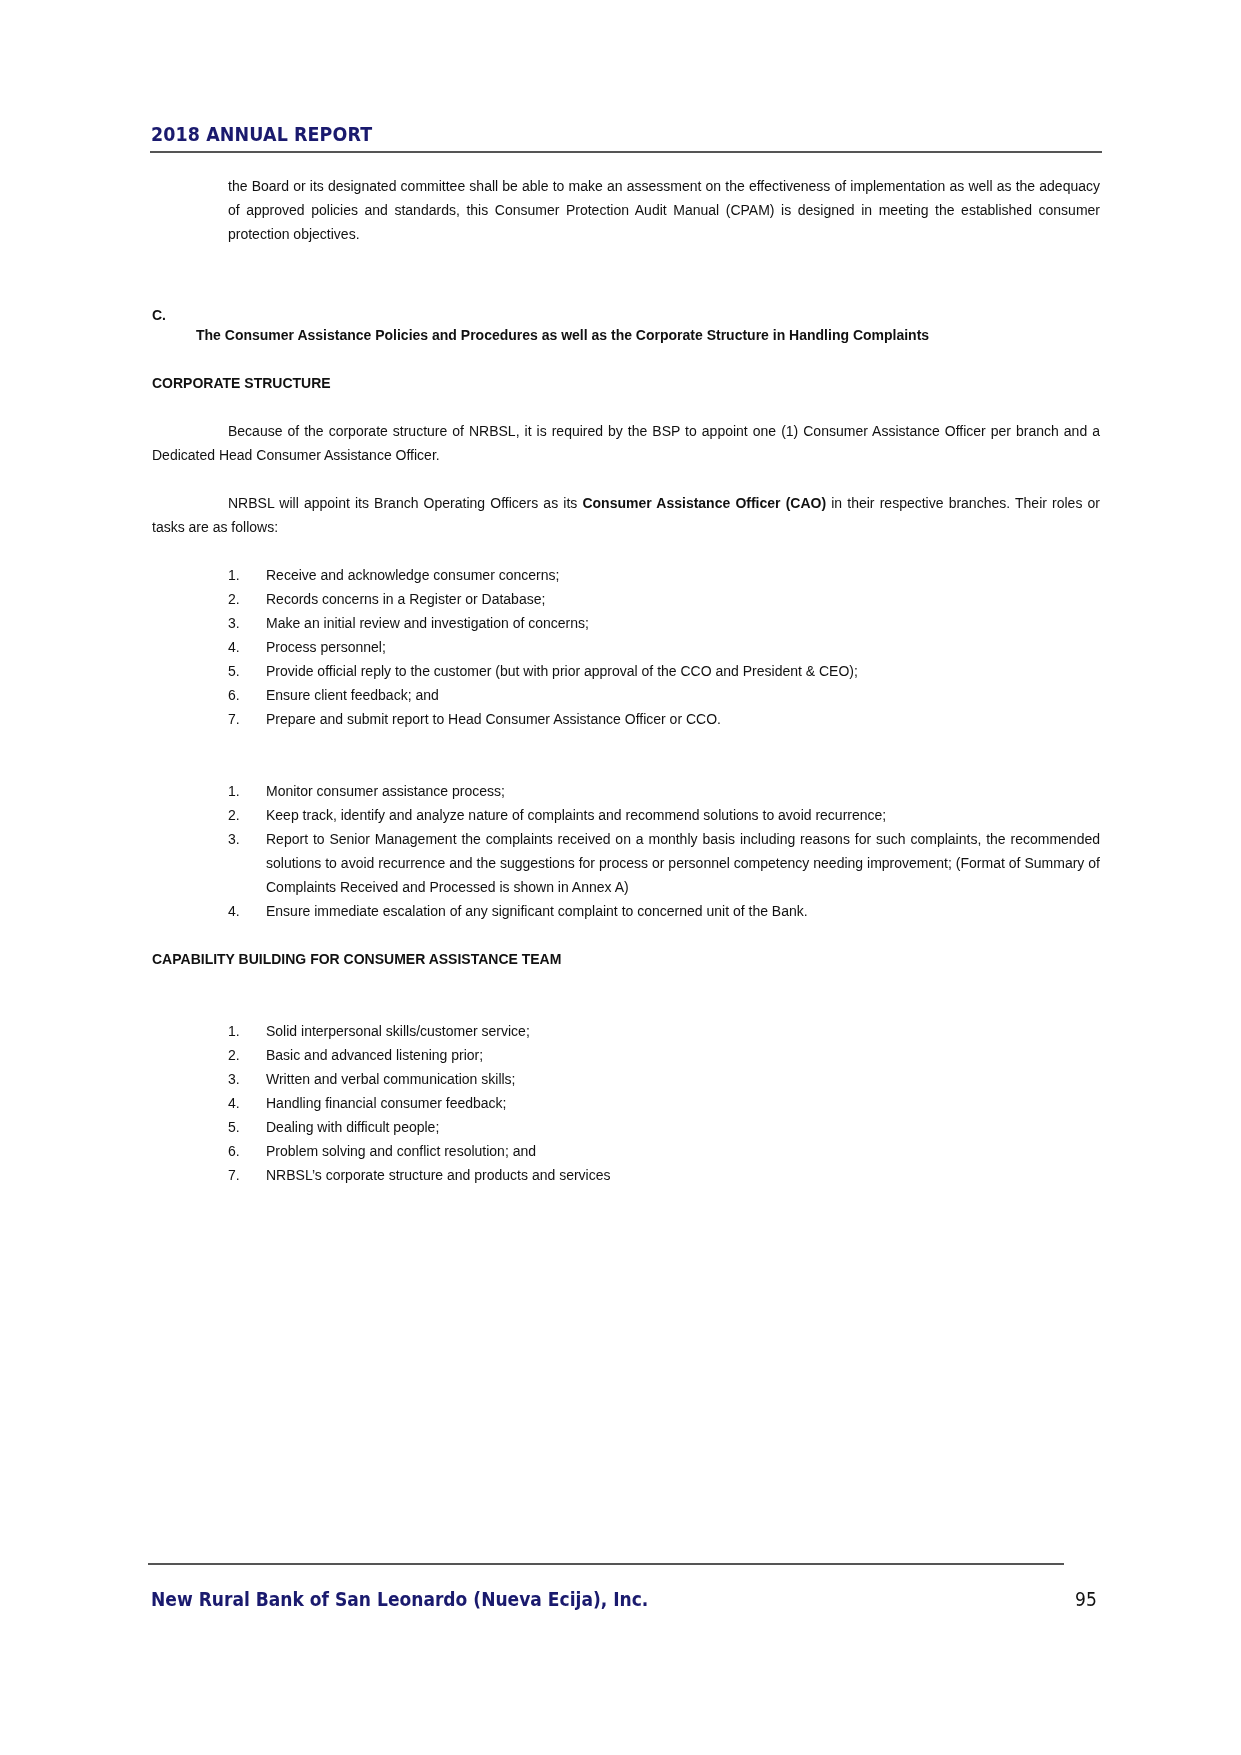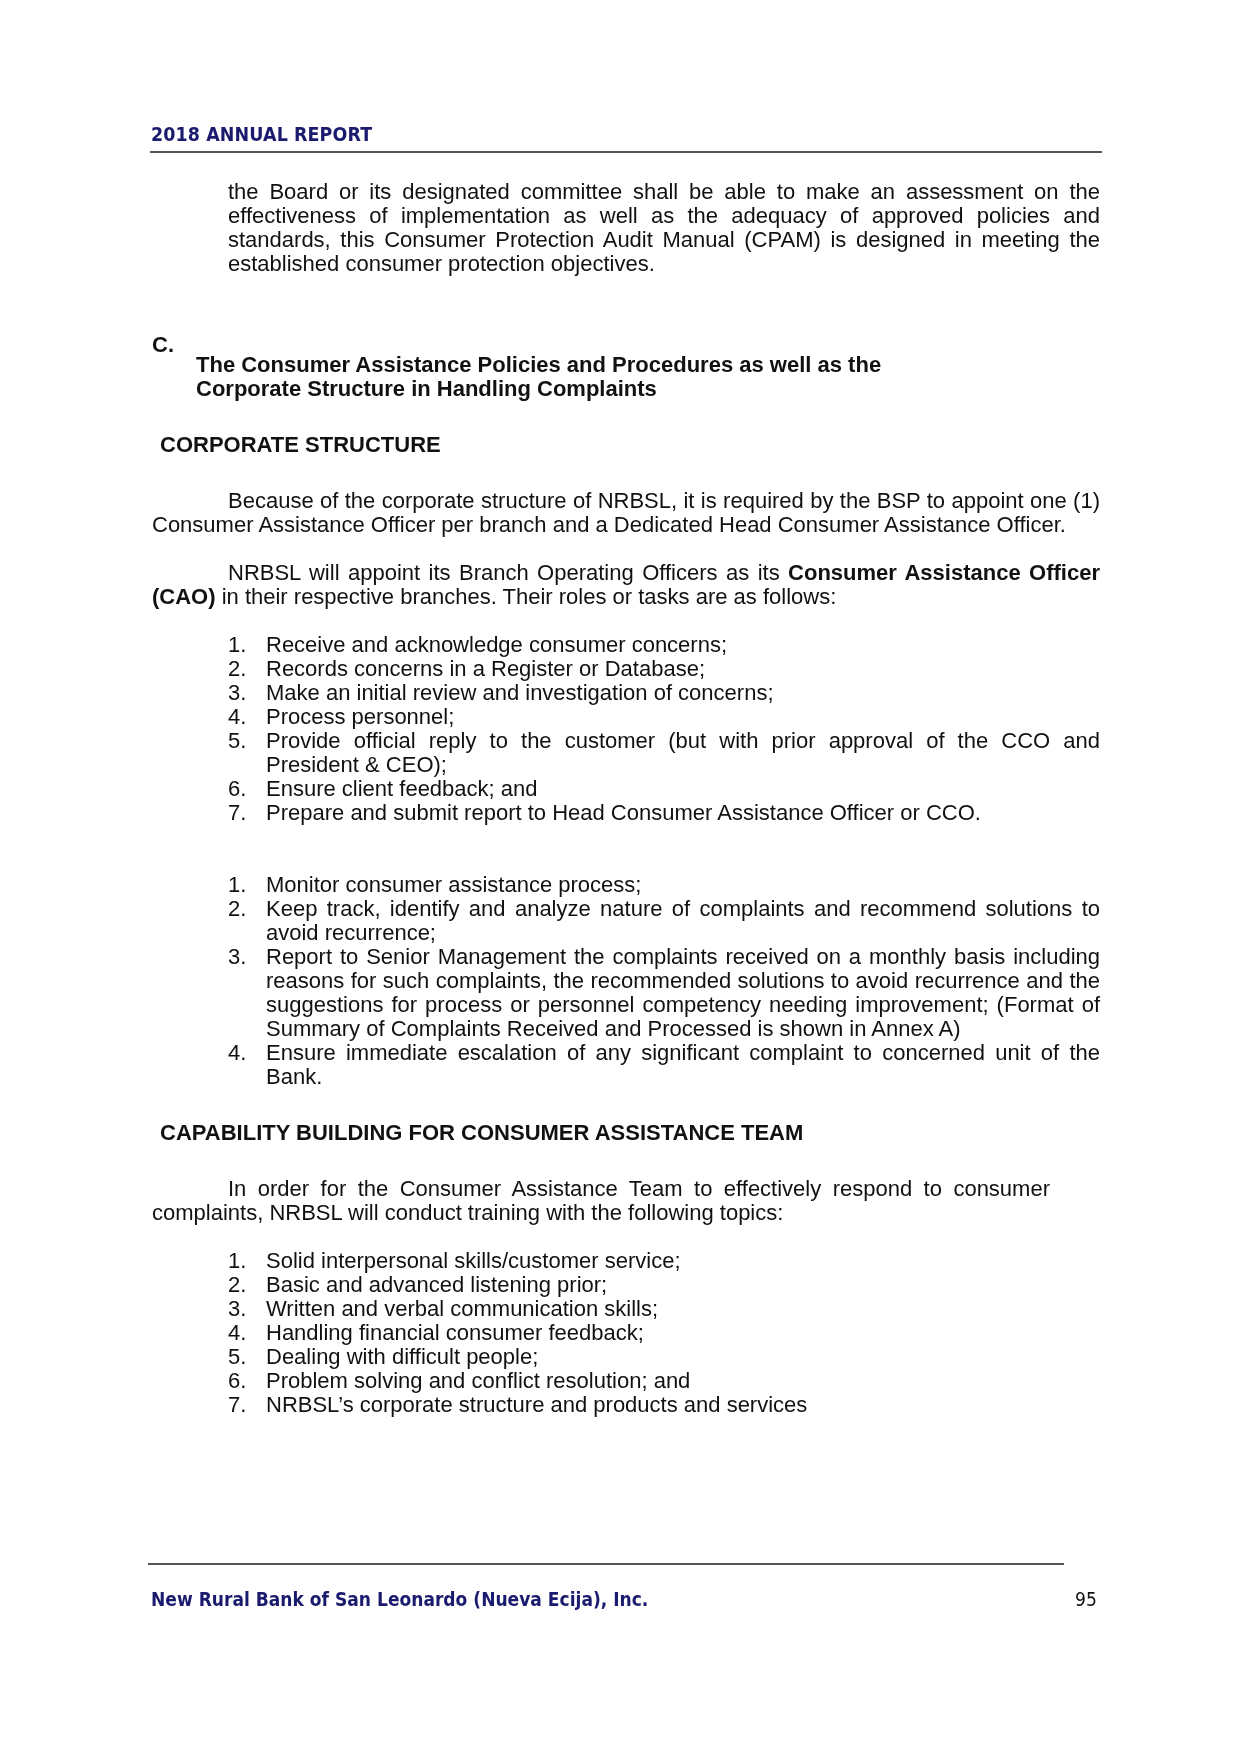--- a/index.html
+++ b/index.html
@@ -7,29 +7,29 @@
          font-family: "Liberation Sans", sans-serif; color: #111; }
   .header-title { position: absolute; left: 151px; top: 123px; font-size: 19px; font-weight: bold;
                   color: #1a1a6e; letter-spacing: 0.1px; font-family: "DejaVu Sans", sans-serif; transform: scaleX(0.92); transform-origin: left; }
   .rule { position: absolute; height: 2px; background: #555; }
   .header-rule { left: 150px; top: 151px; width: 952px; }
   .footer-rule { left: 148px; top: 1563px; width: 916px; }
   .footer-left { position: absolute; left: 151px; top: 1588px; font-size: 19px; font-weight: bold;
                  color: #1a1a6e; font-family: "DejaVu Sans", sans-serif; transform: scaleX(0.9); transform-origin: left; }
   .footer-page { position: absolute; left: 1075px; top: 1588px; font-size: 19px; color: #111;
                  font-family: "DejaVu Sans", sans-serif; transform: scaleX(0.9); transform-origin: left; }
-  .content { position: absolute; left: 152px; top: 180px; width: 948px; font-size: 22px; line-height: 24px; }
+  .content { position: absolute; left: 152px; top: 174px; width: 948px; font-size: 14px; line-height: 24px; }
   .p { margin: 0; text-align: justify; }
   .indent-block { padding-left: 76px; }
   .first-indent { text-indent: 76px; }
   .gap-lg { height: 45px; }
   .gap-md { height: 24px; }
   .h-sec { margin: 0; font-weight: bold; display: flex; }
   .h-sec .letter { width: 44px; flex: none; }
-  .h-sub { margin: 8px; font-weight: bold; }
+  .h-sub { margin: 0; font-weight: bold; }
   ol.list { margin: 0; padding: 0; list-style: none; padding-left: 76px; }
   ol.list li { display: flex; text-align: justify; }
   ol.list li .num { width: 38px; flex: none; }
   ol.list li .txt { flex: 1; }
   .b { font-weight: bold; }
 </style>
 </head>
 <body>
 
 <div class="header-title">2018 ANNUAL REPORT</div>
@@ -115,21 +115,20 @@
         <span class="txt">Ensure immediate escalation of any significant complaint to concerned unit of the Bank.</span>
       </li>
   </ol>
 
   <div class="gap-md"></div>
 
   <p class="h-sub">CAPABILITY BUILDING FOR CONSUMER ASSISTANCE TEAM</p>
 
   <div class="gap-md"></div>
 
-  <p class="p first-indent" style="padding-right:50px;">In order for the Consumer Assistance Team to effectively respond to consumer complaints, NRBSL will conduct training with the following topics:</p>
 
   <div class="gap-md"></div>
 
   <ol class="list">
     <li>
         <span class="num">1.</span>
         <span class="txt">Solid interpersonal skills/customer service;</span>
       </li>
     <li>
         <span class="num">2.</span>

